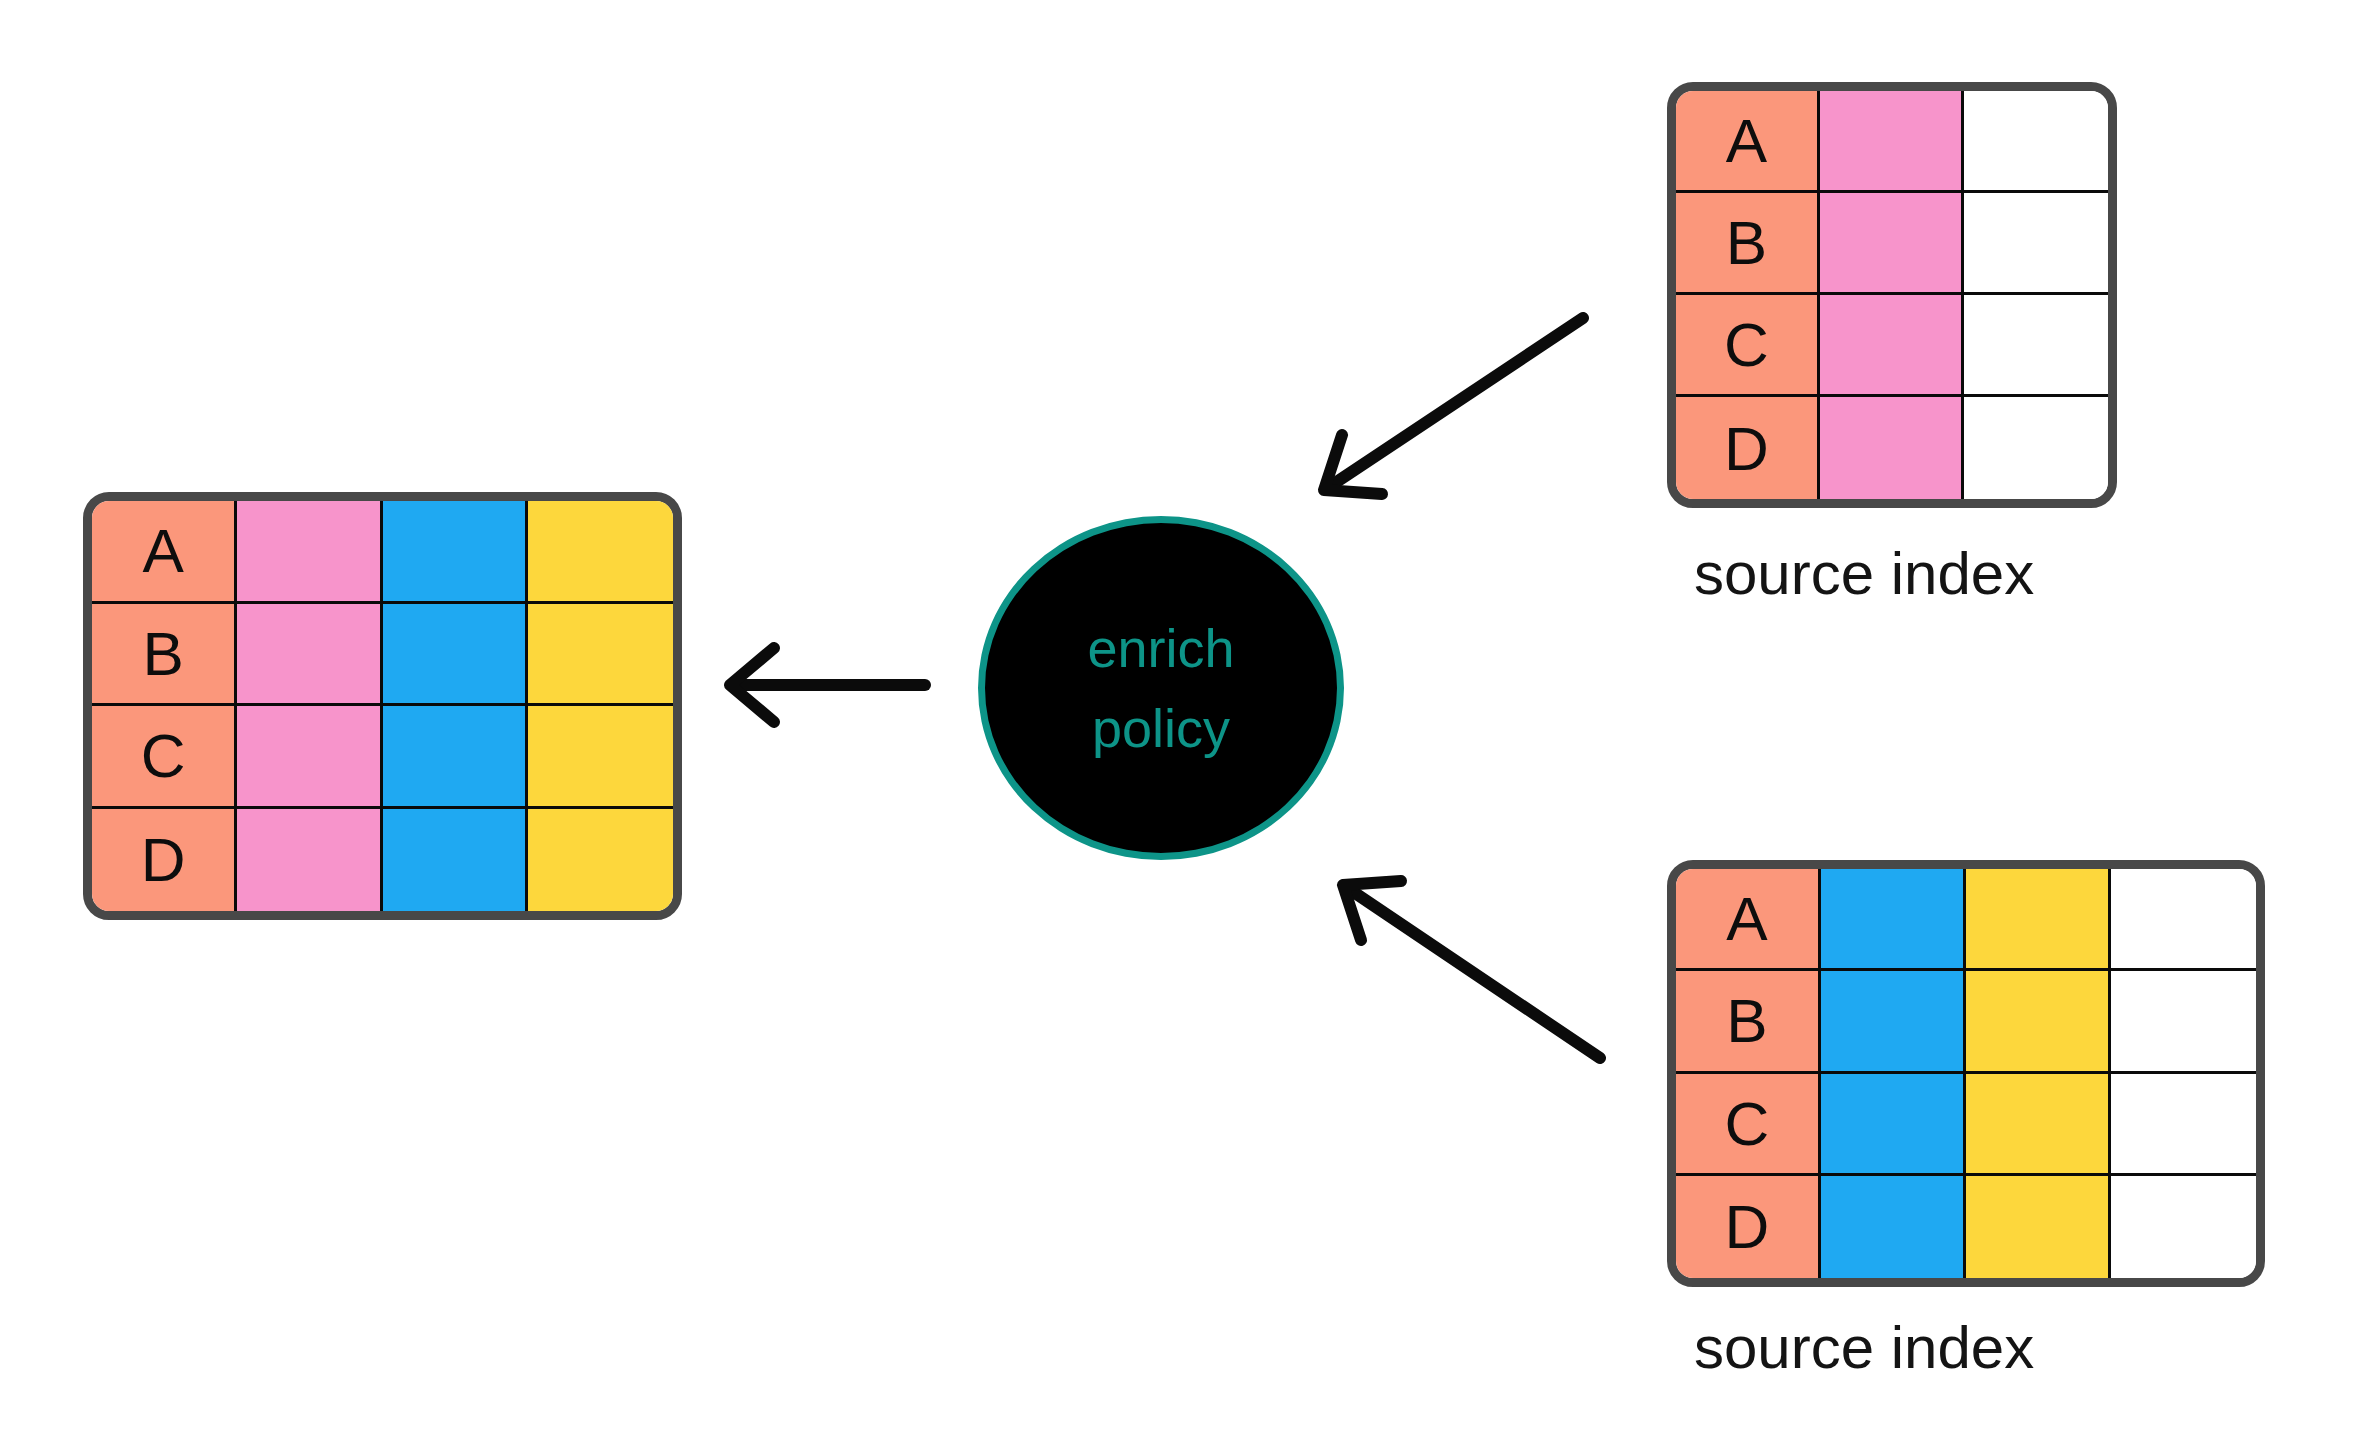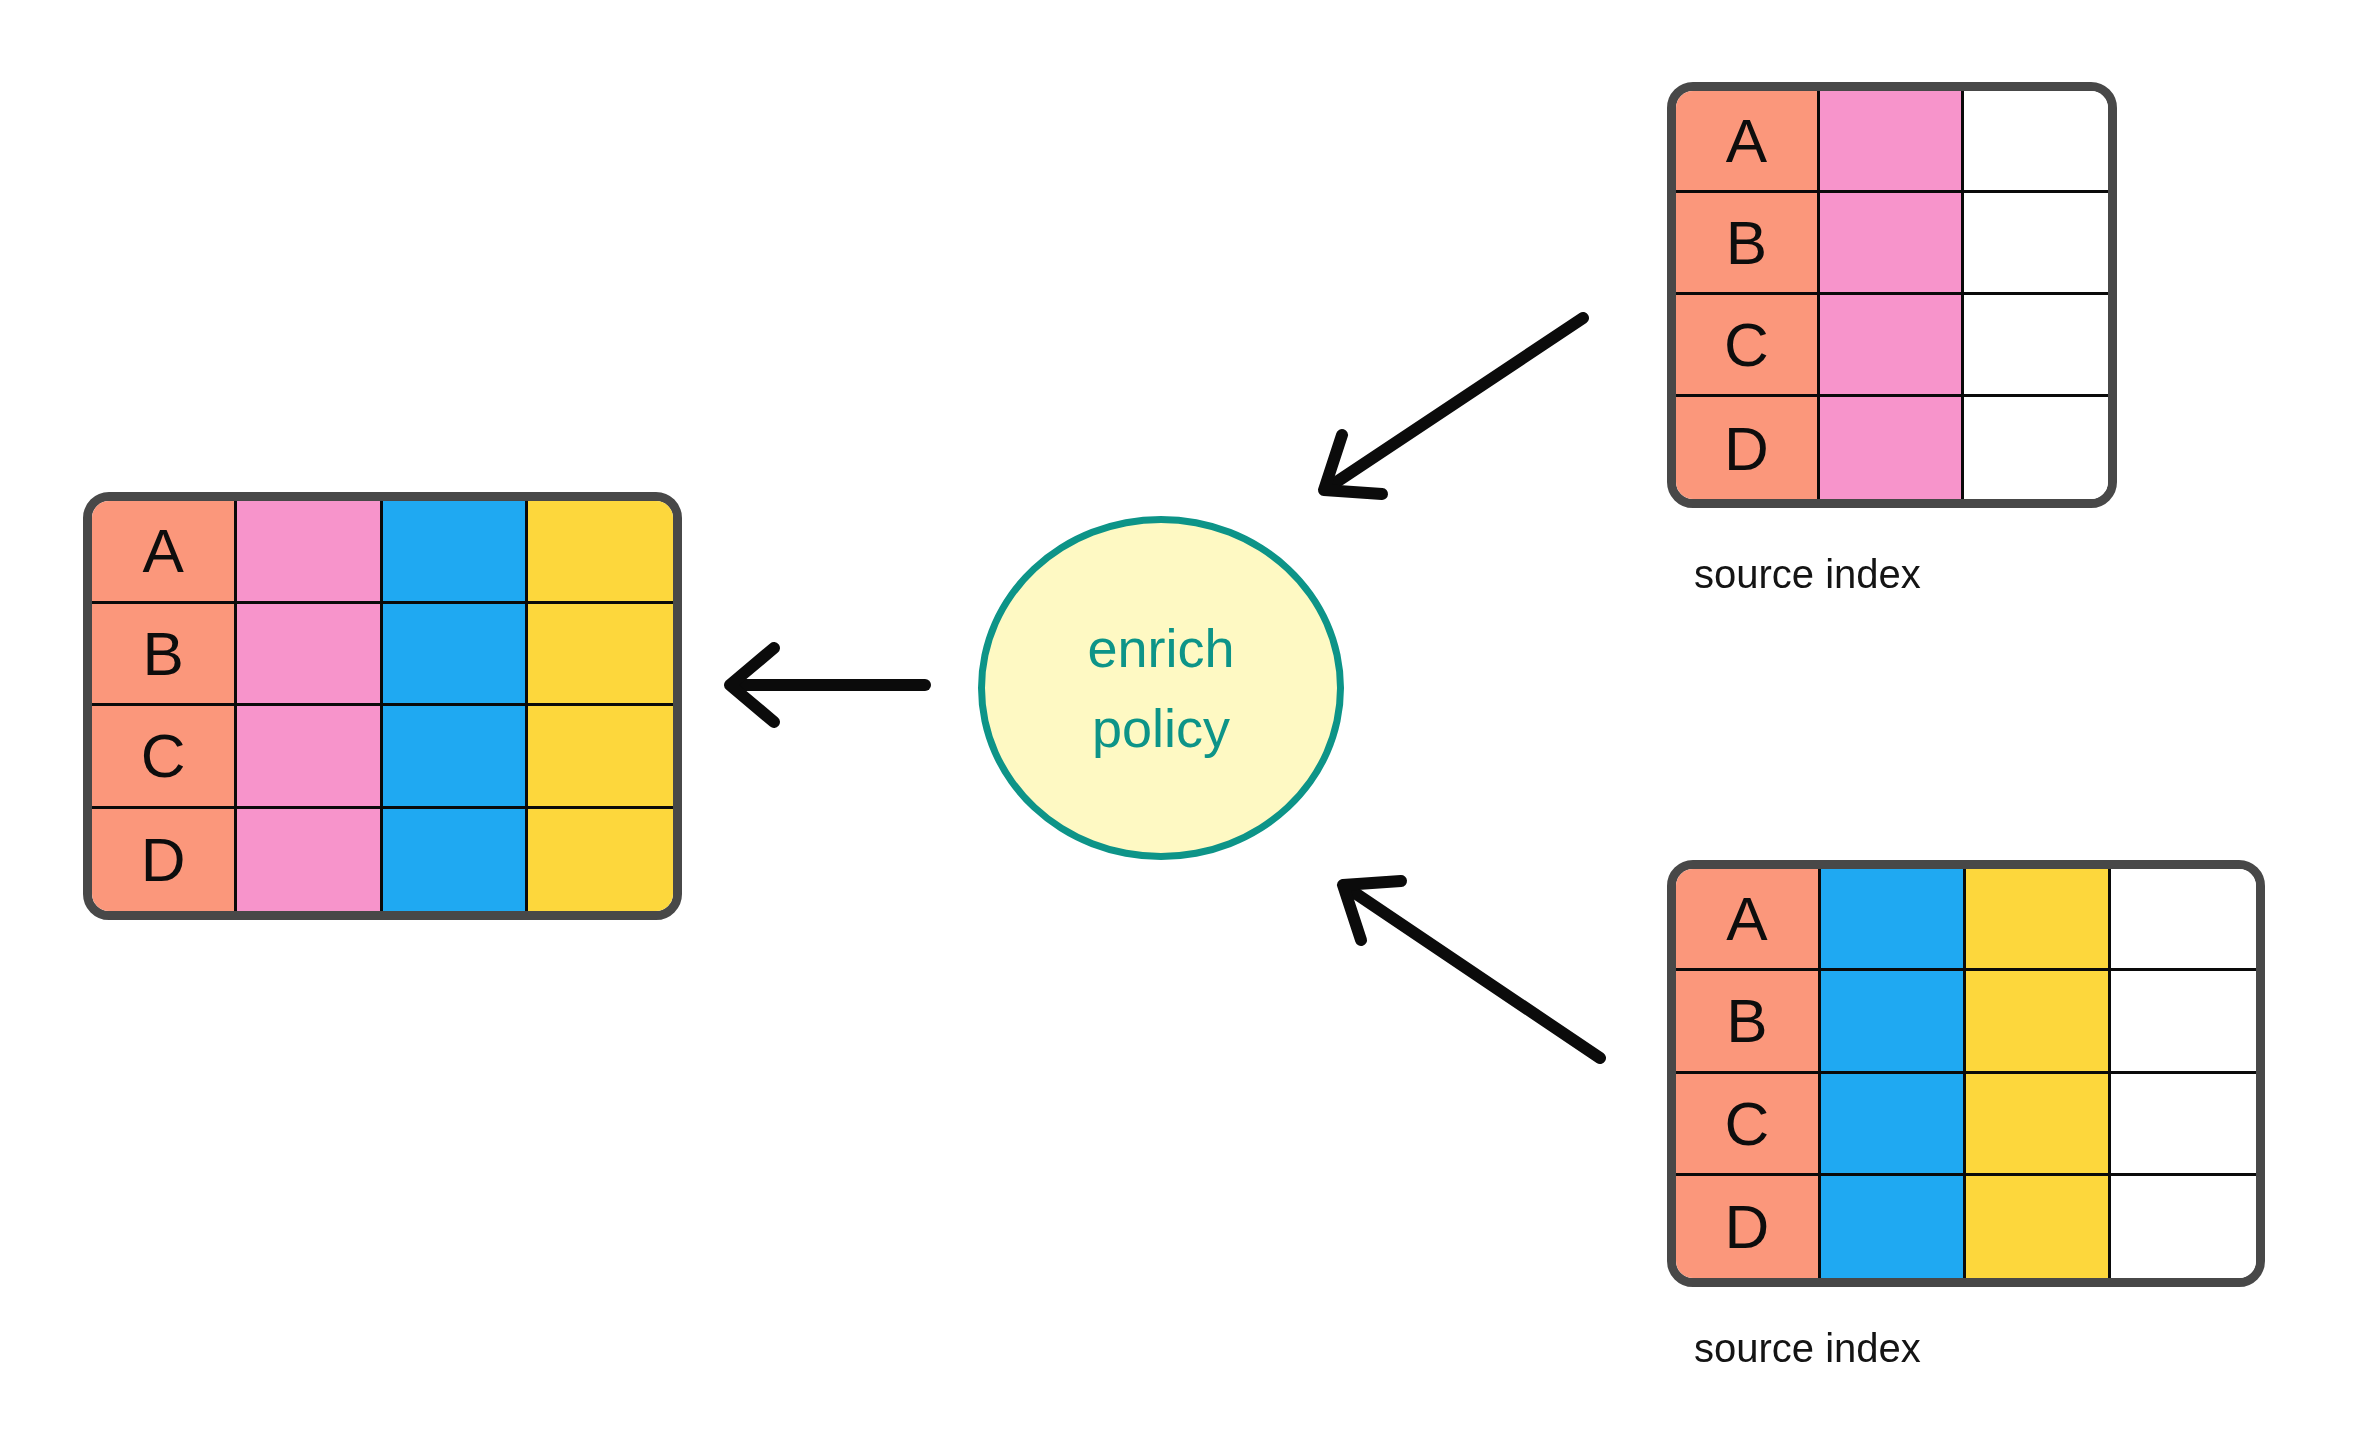--- a/index.html
+++ b/index.html
@@ -32,38 +32,38 @@
   }
   .cell.vline { border-right: 3px solid #0a0a0a; }
   .cell.hline { border-bottom: 3px solid #0a0a0a; }
 
   #enrich-table { left: 83px;  top: 492px; width: 599px; height: 428px; }
   #src-top     { left: 1667px; top: 82px;  width: 450px; height: 426px; }
   #src-bottom  { left: 1667px; top: 860px; width: 598px; height: 427px; }
 
   .tbl-label {
     position: absolute;
-    font-size: 40px;
+    font-size: 60px;
     line-height: 72px;
     color: #141414;
     white-space: nowrap;
   }
   #enrich-label     { left: 104px;  top: 930px; }
   #src-top-label    { left: 1694px; top: 538px; }
   #src-bottom-label { left: 1694px; top: 1312px; }
 
   
   #policy-circle {
     position: absolute;
     left: 978px; top: 516px;
     width: 366px; height: 344px;
     box-sizing: border-box;
     border: 7px solid #0d9488;
     border-radius: 50%;
-    background: #fef9c3;
+    background: #000000;
     display: flex;
     flex-direction: column;
     align-items: center;
     justify-content: center;
     text-align: center;
   }
   #policy-circle .policy-line {
     font-size: 54px;
     line-height: 80px;
     color: #0d9488;

